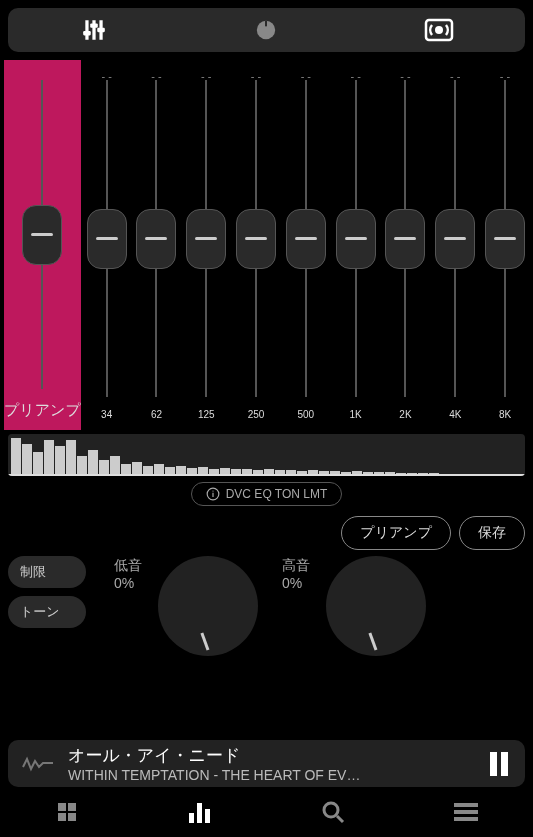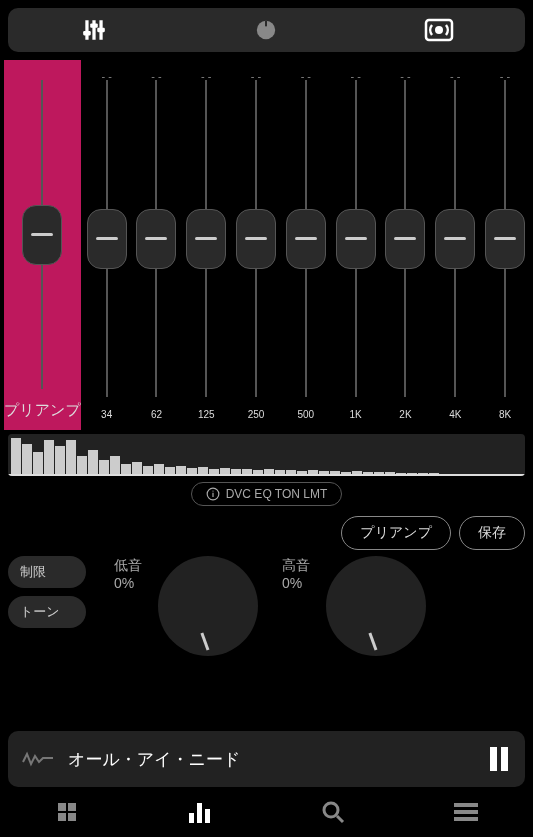--- a/index.html
+++ b/index.html
@@ -176,21 +176,21 @@
     transform: translateX(-50%) rotate(-20deg);
   }
   .now-playing {
     position: absolute;
     bottom: 50px;
     left: 8px; right: 8px;
     background: #222;
     border-radius: 10px;
     display: flex;
     align-items: center;
-    padding: 14px 14px;
+    padding: 4px 14px;
     gap: 14px;
   }
   .np-wave { color: #777; }
   .np-text { flex: 1; overflow: hidden; }
   .np-title { font-size: 17px; font-weight: 500; white-space: nowrap; overflow: hidden; text-overflow: ellipsis; }
   .np-sub { font-size: 14px; color: #bbb; white-space: nowrap; overflow: hidden; text-overflow: ellipsis; }
   .bottom-nav {
     position: absolute;
     bottom: 0; left: 0; right: 0;
     height: 50px;
@@ -396,20 +396,21 @@
     </div>
   </div>
 </div>
 
 <div class="now-playing">
   <svg class="np-wave" width="32" height="18" viewBox="0 0 32 18" fill="none" stroke="#777" stroke-width="2">
       <path d="M1 12 L5 4 L9 14 L13 6 L17 12 L21 8 L31 8"></path>
     </svg>
   <div class="np-text">
     <div class="np-title">オール・アイ・ニード</div>
+    <div class="np-sub">WITHIN TEMPTATION - THE HEART OF EV…</div>
   </div>
   <svg width="24" height="28" viewBox="0 0 24 28" fill="#fff">
       <rect x="3" y="2" width="7" height="24"></rect>
       <rect x="14" y="2" width="7" height="24"></rect>
     </svg>
 </div>
 
 <div class="bottom-nav">
   <div class="nav-btn">
     <svg width="24" height="24" viewBox="0 0 24 24" fill="#888">

